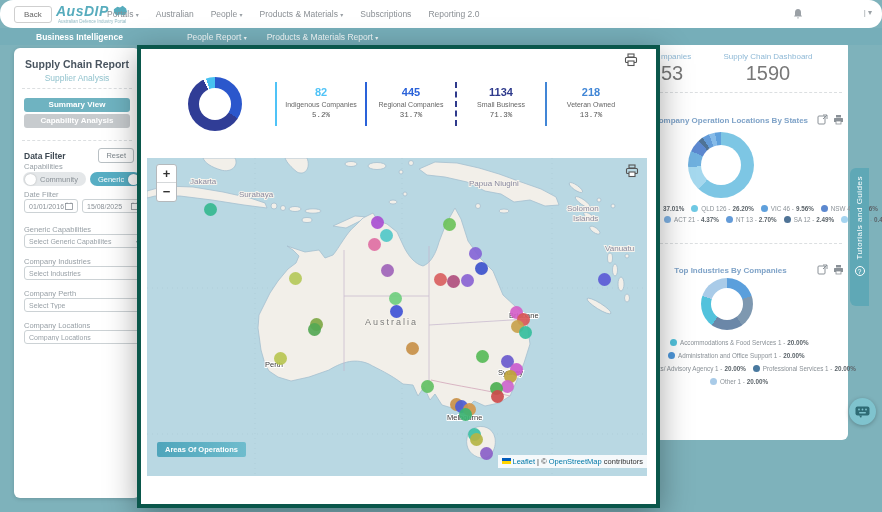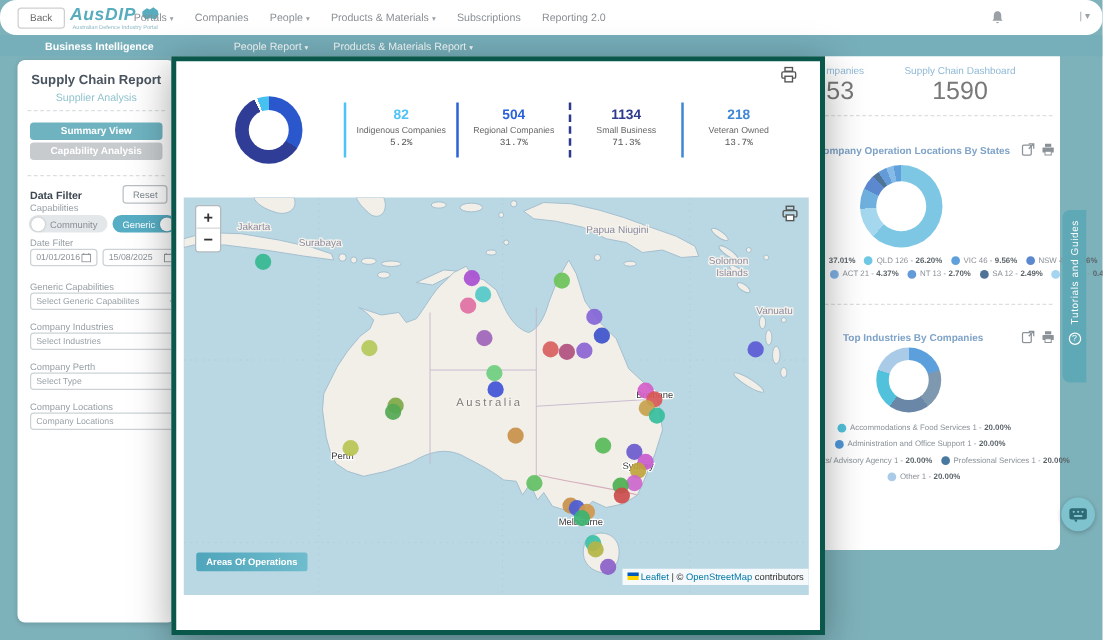--- a/index.html
+++ b/index.html
@@ -143,21 +143,21 @@
   <button class="back-btn">Back</button>
   <div class="brand">
     <span class="brand-text">AusDIP</span>
     <svg class="brand-icon" viewBox="0 0 20 16">
       <path d="M3,6 L7,3 L10,4 L13,2 L17,5 L18,9 L15,13 L10,12 L6,13 L3,10 Z" fill="#57ACBD"></path>
     </svg>
     <span class="brand-tag">Australian Defence Industry Portal</span>
   </div>
   <div class="topnav-items">
     <span class="topnav-item"><span>Portals</span> <span class="crt">▾</span></span>
-    <span class="topnav-item"><span>Companies</span></span>
+    <span class="topnav-item"><span>Australian</span></span>
     <span class="topnav-item"><span>People</span> <span class="crt">▾</span></span>
     <span class="topnav-item"><span>Products &amp; Materials</span> <span class="crt">▾</span></span>
     <span class="topnav-item"><span>Subscriptions</span></span>
     <span class="topnav-item"><span>Reporting 2.0</span></span>
   </div>
   <svg class="bell" viewBox="0 0 12 12">
     <path d="M6,1 C4,1 3,2.5 3,4.5 L3,7 L2,8.5 L10,8.5 L9,7 L9,4.5 C9,2.5 8,1 6,1 Z M5,9.5 a1,1 0 0 0 2,0 Z" fill="#9aa0a5"></path>
   </svg>
   <span class="user-menu">| ▾</span>
 </div>
@@ -336,21 +336,21 @@
   </svg>
 
   <div class="stats-row">
     <div class="m-donut"></div>
     <div class="stat" style="border-left-color: rgb(79, 195, 247);">
       <div class="v" style="color: rgb(79, 195, 247);">82</div>
       <div class="l">Indigenous Companies</div>
       <div class="p">5.2%</div>
     </div>
     <div class="stat" style="border-left-color: rgb(42, 98, 217);">
-      <div class="v" style="color: rgb(42, 98, 217);">504</div>
+      <div class="v" style="color: rgb(42, 98, 217);">445</div>
       <div class="l">Regional Companies</div>
       <div class="p">31.7%</div>
     </div>
     <div class="stat dashed" style="border-left-color: rgb(46, 58, 140);">
       <div class="v" style="color: rgb(46, 58, 140);">1134</div>
       <div class="l">Small Business</div>
       <div class="p">71.3%</div>
     </div>
     <div class="stat" style="border-left-color: rgb(65, 134, 214);">
       <div class="v" style="color: rgb(65, 134, 214);">218</div>

